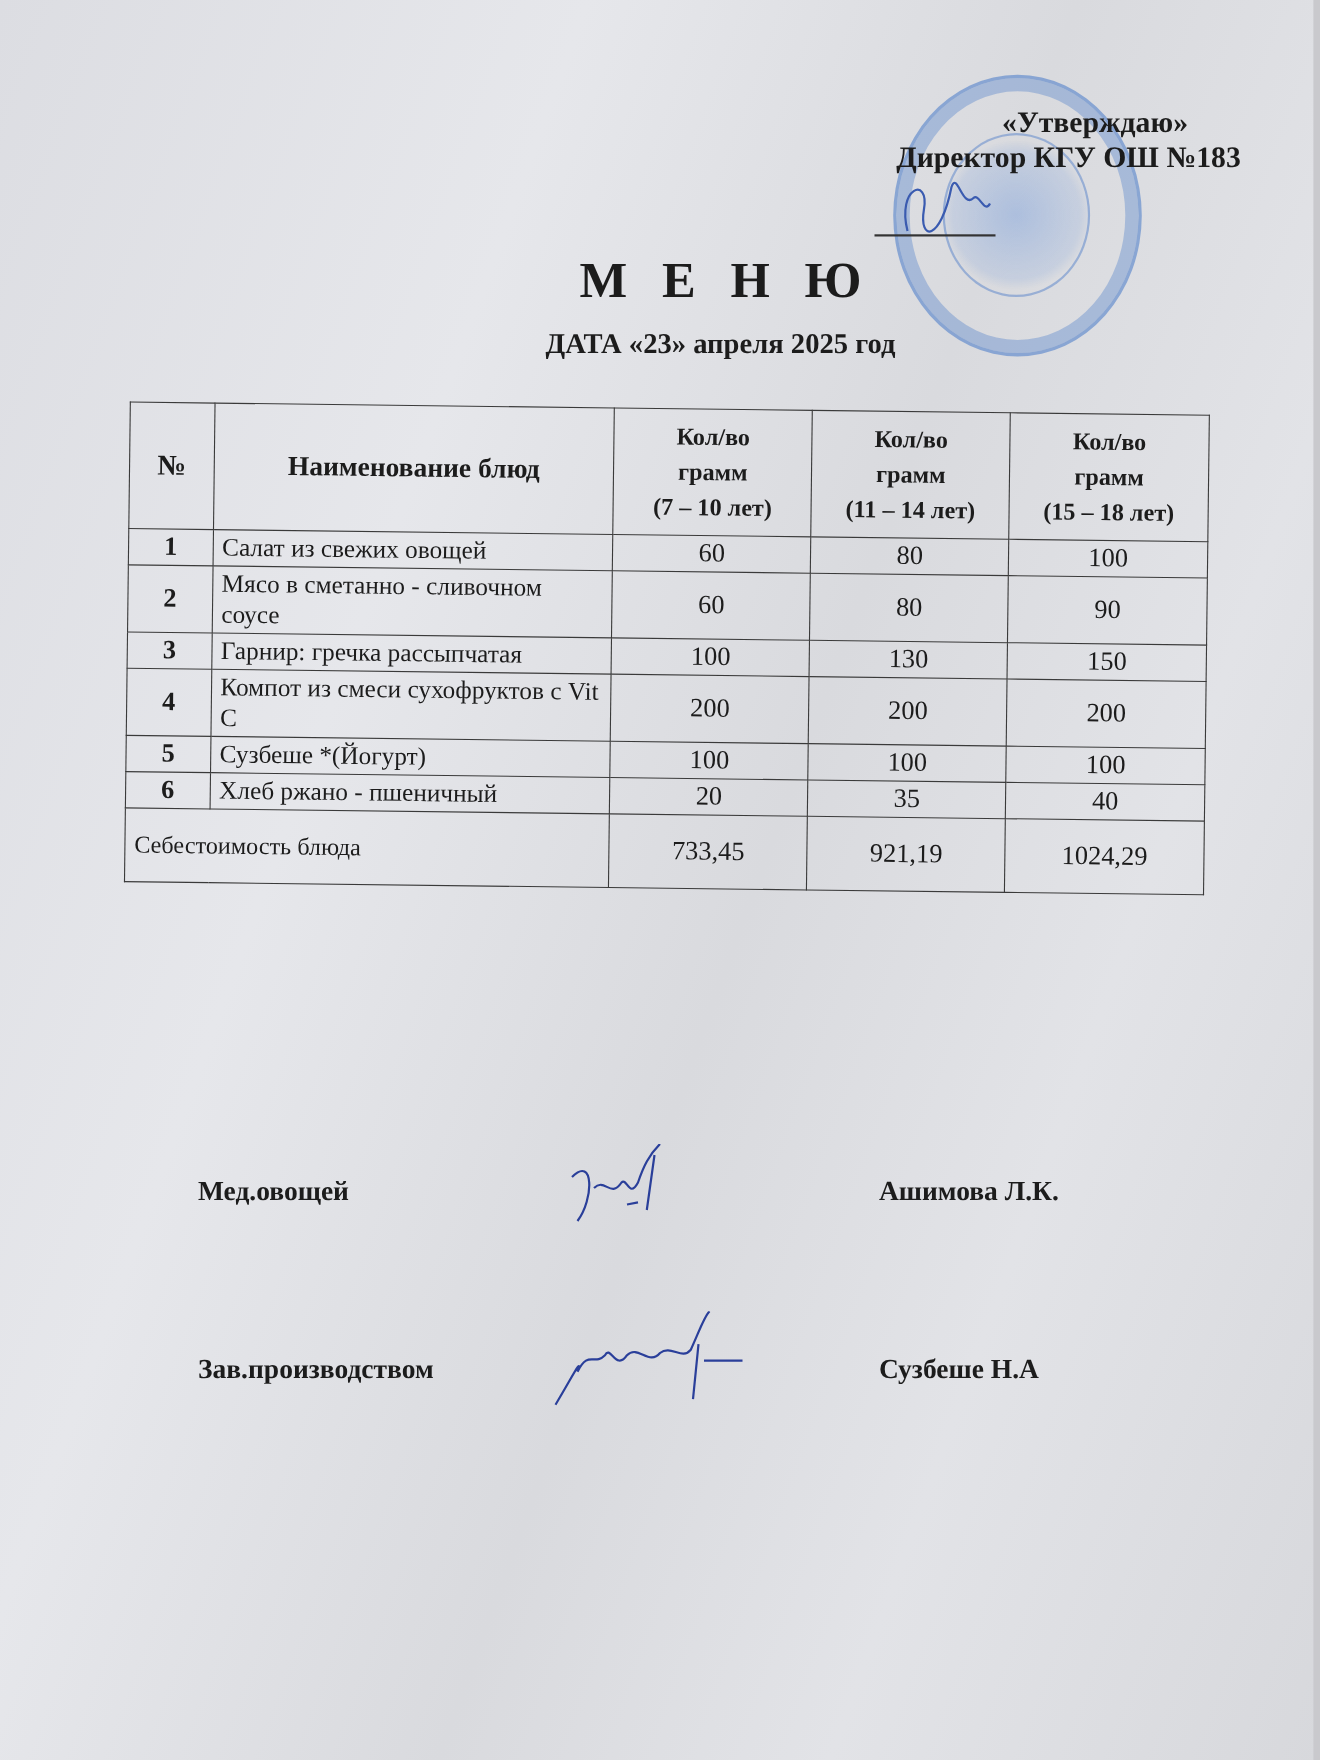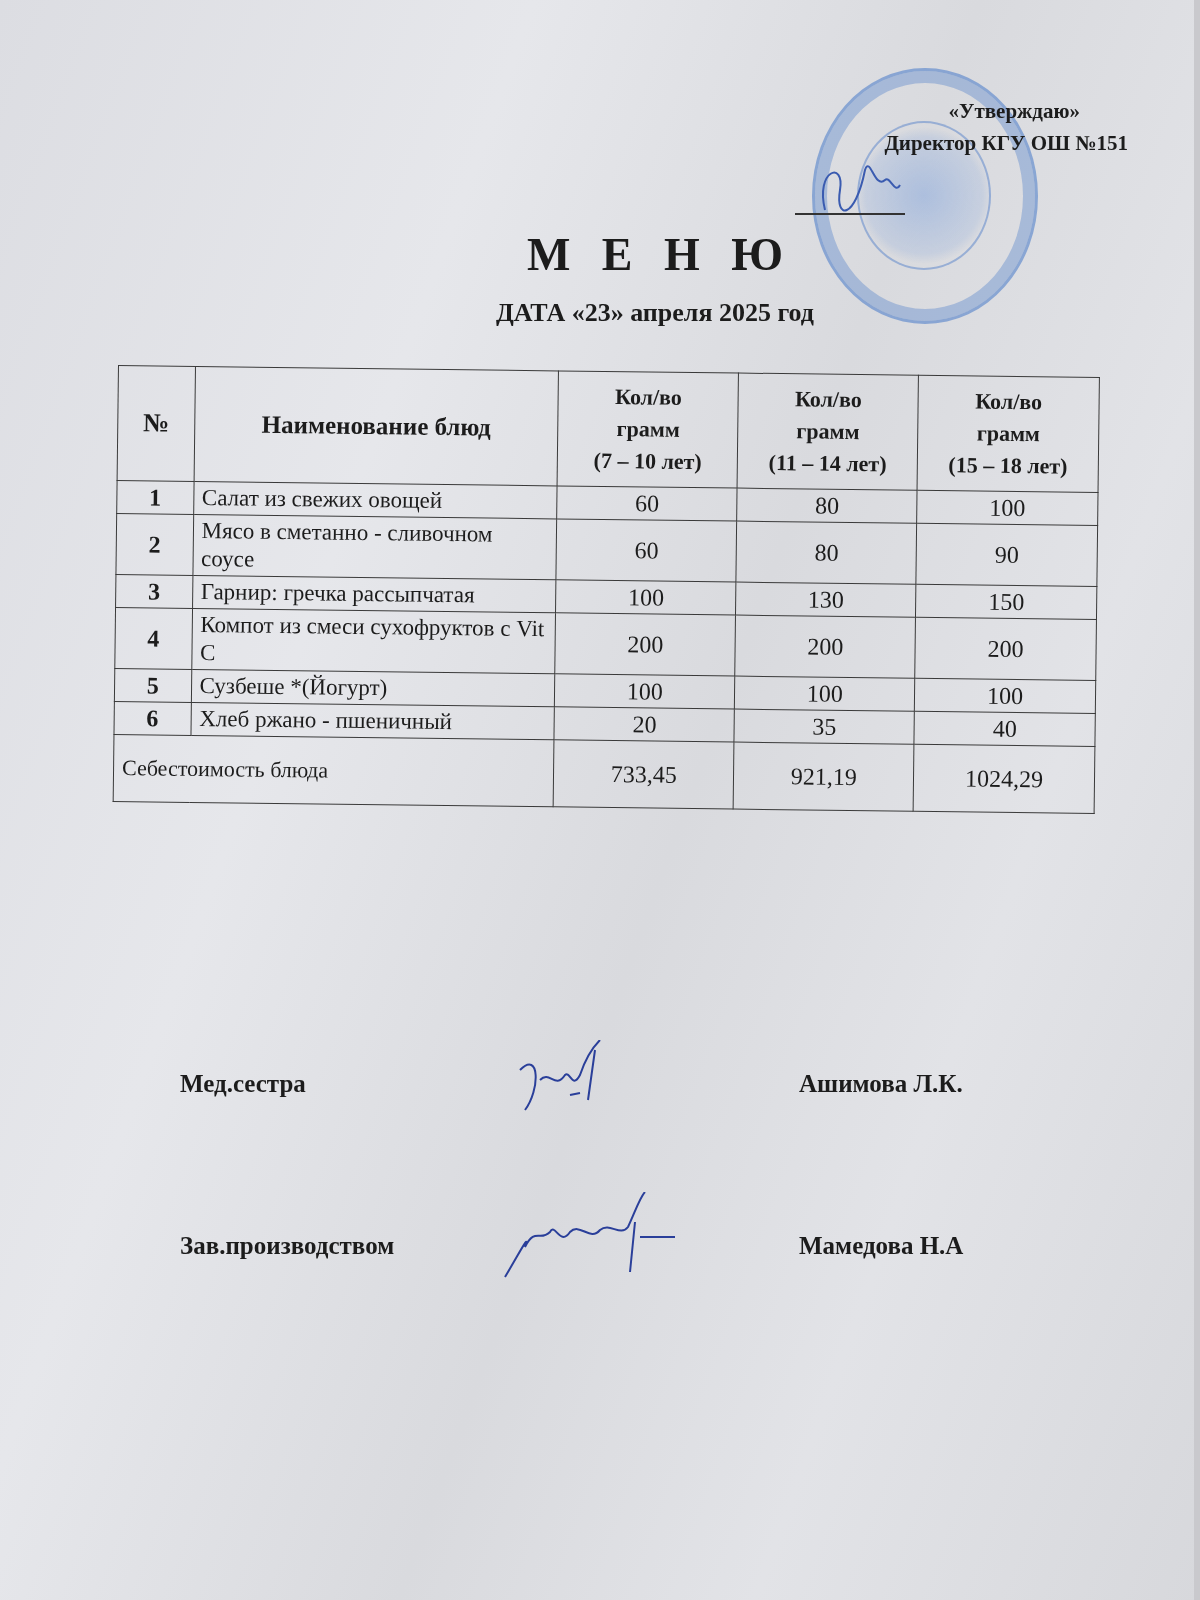--- a/index.html
+++ b/index.html
@@ -9,21 +9,21 @@
     font-family: "Liberation Serif", serif;
     color: #1c1c1c;
     position: relative;
   }
   .page-edge {
     position: absolute; right: 0; top: 0; width: 6px; height: 1600px;
     background: #c9c9cd;
   }
   .approval {
     position: absolute; left: 800px; top: 95px; width: 340px;
-    text-align: right; font-weight: bold; font-size: 21px; line-height: 32px;
+    text-align: right; font-weight: bold; font-size: 27px; line-height: 32px;
     z-index: 3;
   }
   .approval .l1 { margin-right: 60px; }
   .approval .l2 { margin-right: 12px; }
   .approval .l3 { margin-top: 26px; margin-right: 30px; }
   .sign-line {
     position: absolute; left: 795px; top: 213px; width: 110px; height: 2px; background: #333; z-index: 3;
   }
   .stamp {
     position: absolute; left: 812px; top: 68px; width: 220px; height: 250px; border-radius: 50%;
@@ -77,21 +77,21 @@
 <div class="stamp">
   <div class="stamp-inner"></div>
 </div>
 
 <svg style="position:absolute;left:805px;top:150px;z-index:3" width="110" height="80">
   <path d="M20 60 C 10 20, 40 10, 35 40 S 50 70, 60 20 C 65 5, 70 40, 80 30 C 85 25, 90 45, 95 35" fill="none" stroke="#3a5bb0" stroke-width="2"></path>
 </svg>
 
 <div class="approval">
   <div class="l1">«Утверждаю»</div>
-  <div class="l2">Директор КГУ ОШ  №151</div>
+  <div class="l2">Директор КГУ ОШ  №183</div>
 </div>
 <div class="sign-line"></div>
 
 <div class="title">М Е Н Ю</div>
 <div class="date">ДАТА «23» апреля 2025 год</div>
 
 <table class="menu">
   <tbody>
       <tr>
     <th class="num">№</th>
@@ -157,26 +157,26 @@
   <tr>
     <td class="cost-label" colspan="2">Себестоимость блюда</td>
     <td class="cost">733,45</td>
     <td class="cost">921,19</td>
     <td class="cost">1024,29</td>
   </tr>
 </tbody>
   </table>
 
 <div class="sig-row" style="top:1070px">
-  <span class="role">Мед.сестра</span>
+  <span class="role">Мед.овощей</span>
   <svg class="scribble" width="110" height="80">
     <path d="M10 30 C 30 10, 30 50, 15 70 M30 40 C 40 30, 45 50, 55 35 C 60 30, 62 50, 70 35 C 75 20, 80 10, 90 0 M85 10 L 78 60 M60 55 L 70 53" fill="none" stroke="#2a3f9a" stroke-width="2"></path>
   </svg>
   <span class="person">Ашимова Л.К.</span>
 </div>
 
 <div class="sig-row" style="top:1232px">
   <span class="role">Зав.производством</span>
   <svg class="scribble" style="left:320px;top:-40px" width="180" height="90">
     <path d="M5 85 C 20 60, 30 40, 25 55 C 35 35, 40 50, 50 40 C 55 30, 60 55, 70 40 C 80 30, 90 50, 100 38 C 110 30, 120 45, 128 35 C 135 20, 140 5, 145 0 M135 30 L 130 80 M140 45 L 175 45" fill="none" stroke="#2a3f9a" stroke-width="2"></path>
   </svg>
-  <span class="person">Мамедова Н.А</span>
+  <span class="person">Сузбеше Н.А</span>
 </div>
 
 </body></html>

